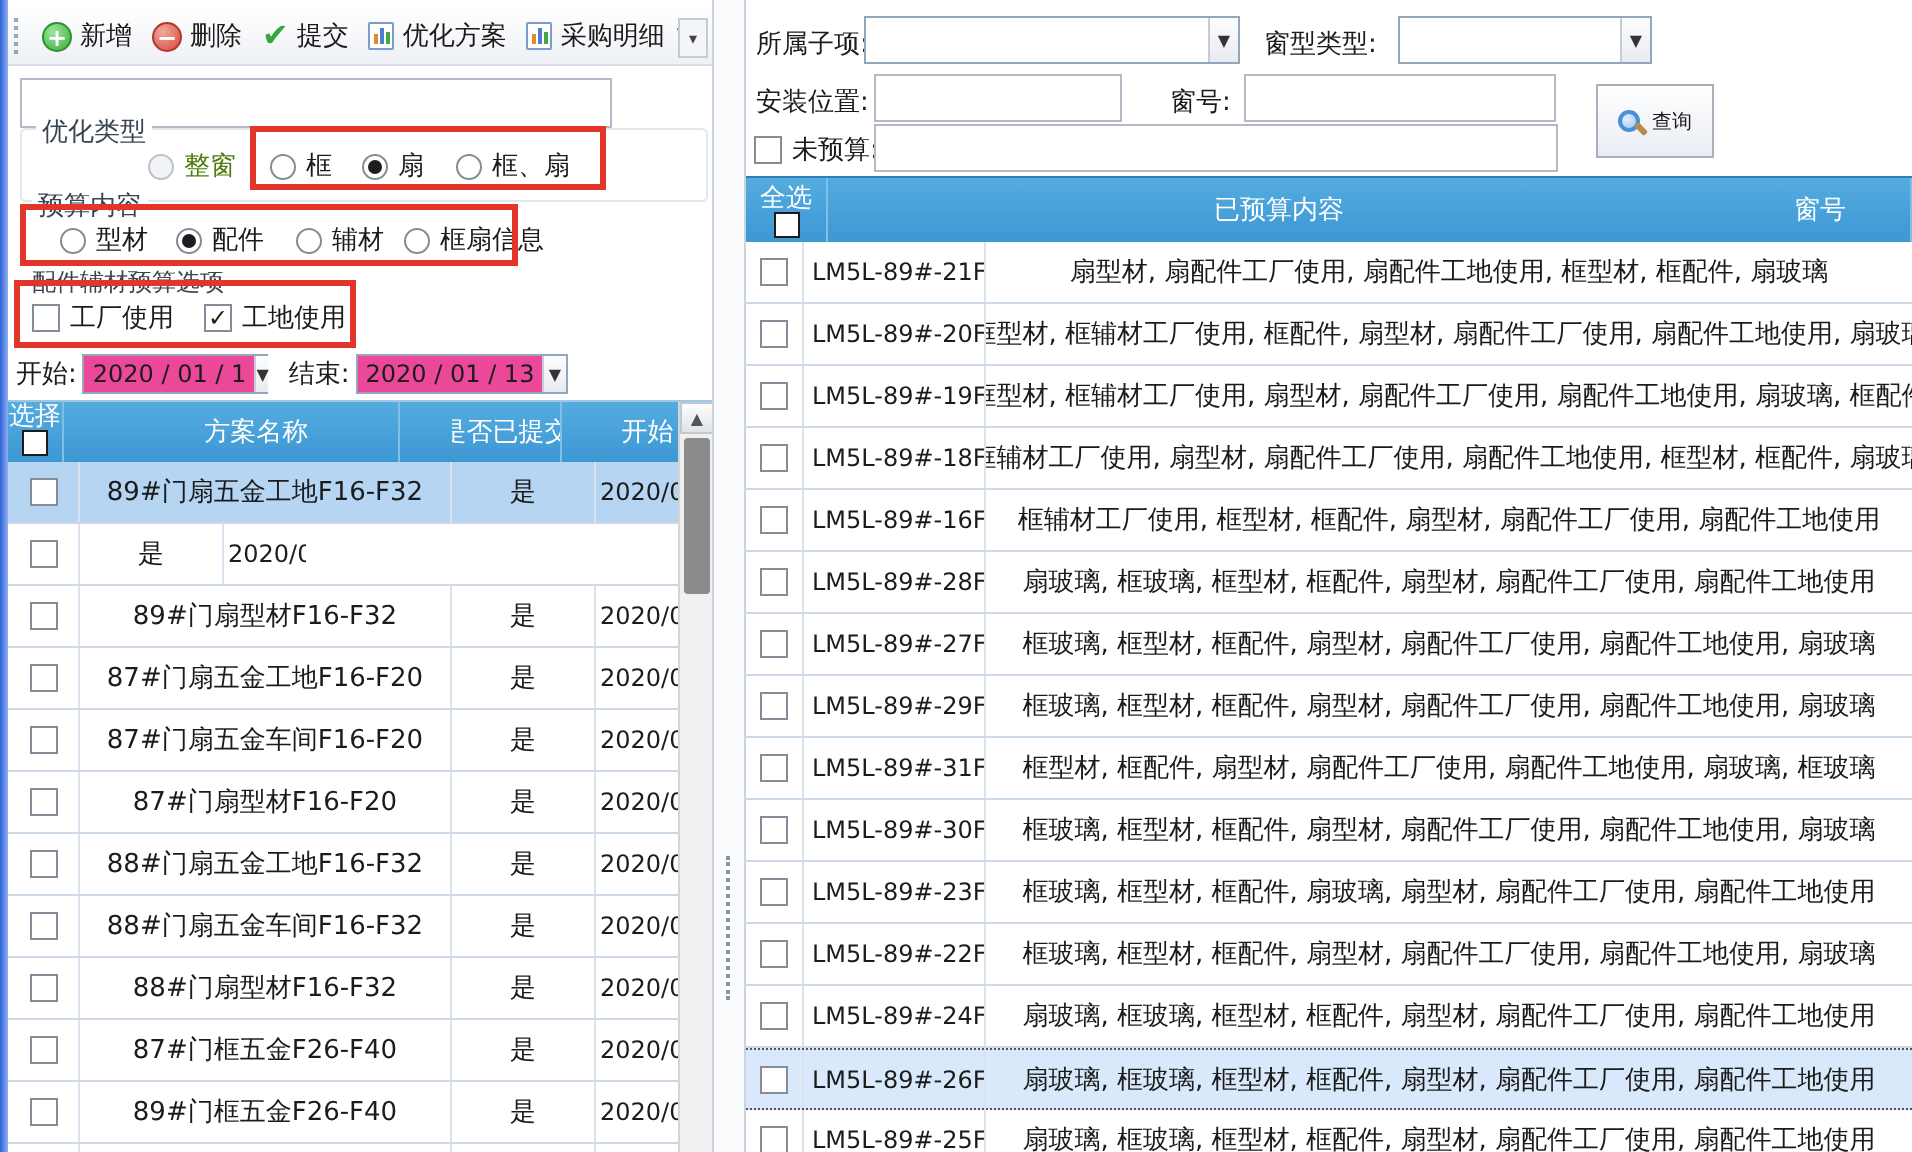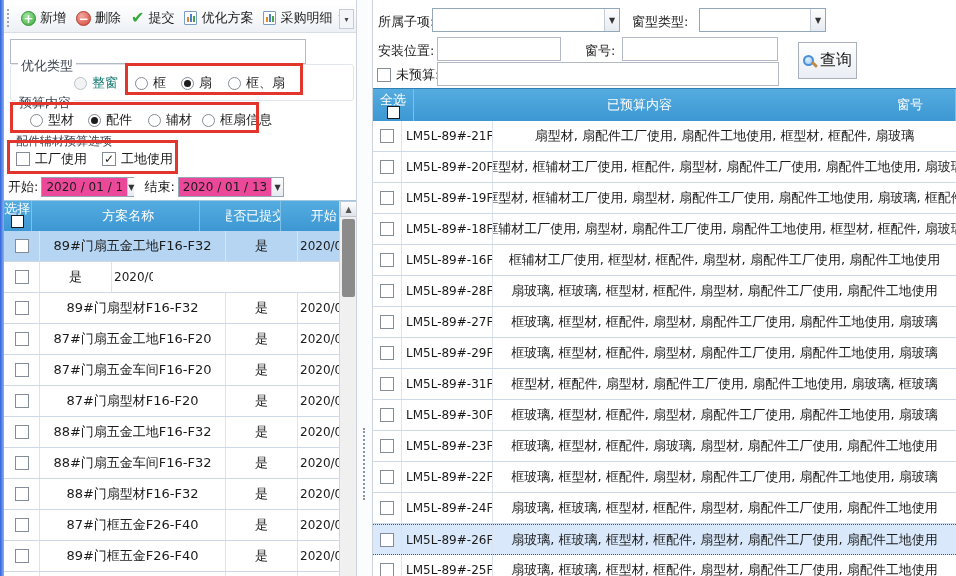--- a/index.html
+++ b/index.html
@@ -44,21 +44,21 @@
   .group-label { position:absolute; background:#fff; padding:0 3px; color:#3a4350; font-size:13px; }
   .groupbox { position:absolute; border:1px solid #e2e6ec; border-radius:3px; }
 
   .opt-row { position:absolute; display:flex; align-items:center; gap:5px; }
   .radio { width:13px; height:13px; border:1px solid #848c97; border-radius:50%; background:#fff; flex:none; }
   .radio.checked { position:relative; }
   .radio.checked::after { content:''; position:absolute; left:2px; top:2px; width:7px; height:7px;
     border-radius:50%; background:#1d1d1d; }
   .radio.disabled { border-color:#bcc2ca; background:#f2f3f5; }
   .opt-label { font-size:13px; }
-  .opt-label.disabled { color:#0f766e; }
+  .opt-label.disabled { color:#4d7c0f; }
   .cbx { width:14px; height:14px; border:1px solid #848c97; background:#fff; flex:none;
     font-size:12px; line-height:12px; text-align:center; color:#1d1d1d; }
 
   .annot { position:absolute; border:3px solid #e2352b; z-index:30; pointer-events:none; }
 
   .match-btn { position:absolute; left:212px; top:139px; width:86px; height:28px;
     border:1px solid #a9b0bb; background:linear-gradient(#ffffff,#e9edf3);
     display:flex; align-items:center; justify-content:center; gap:5px; font-size:13px; }
   .ic-match { width:14px; height:14px; background:#eef4fb; border:1px solid #7c9cc8; position:relative;}
   .ic-match::after { content:''; position:absolute; left:1px; bottom:1px;
@@ -107,21 +107,21 @@
   .split-grip { position:absolute; left:6px; top:428px; height:72px; border-left:2px dotted #8a93a0; }
 
   
   .right-panel { position:absolute; left:373px; top:0; width:583px; height:576px; background:#fff; }
   .r-label { position:absolute; font-size:13px; color:#1b1b1b; white-space:nowrap; }
   .r-input { position:absolute; height:24px; border:1px solid #b3bac6; background:#fff; padding:2px 4px; font-size:13px;}
   .r-combo { position:absolute; height:24px; border:1px solid #93a6ba; background:#fff; display:flex;}
   .r-combo .fill { flex:1; }
   .search-btn { position:absolute; left:425px; top:42px; width:59px; height:37px;
     border:1px solid #a9b0bb; background:linear-gradient(#ffffff,#e9edf3);
-    display:flex; align-items:center; justify-content:center; gap:6px; font-size:16px; }
+    display:flex; align-items:center; justify-content:center; gap:6px; font-size:10px; }
   .ic-mag { position:relative; width:11px; height:11px; border:2px solid #4a90d9; border-radius:50%;
     background:radial-gradient(circle at 35% 35%, #dff0ff, #9cc6ef); }
   .ic-mag::after { content:''; position:absolute; width:7px; height:3px; background:#b98a4a;
     transform:rotate(45deg); right:-6px; bottom:-2px; border-radius:1px; }
 
   .right-table { position:absolute; left:0; top:88px; width:583px; height:488px; overflow:hidden;
     border-top:1px solid #2f7fb6; }
   .right-table .thead { height:32px; width:583px; }
   .rh-sel { width:41px;justify-content:center; }
   .rh-win { width:91px; }

